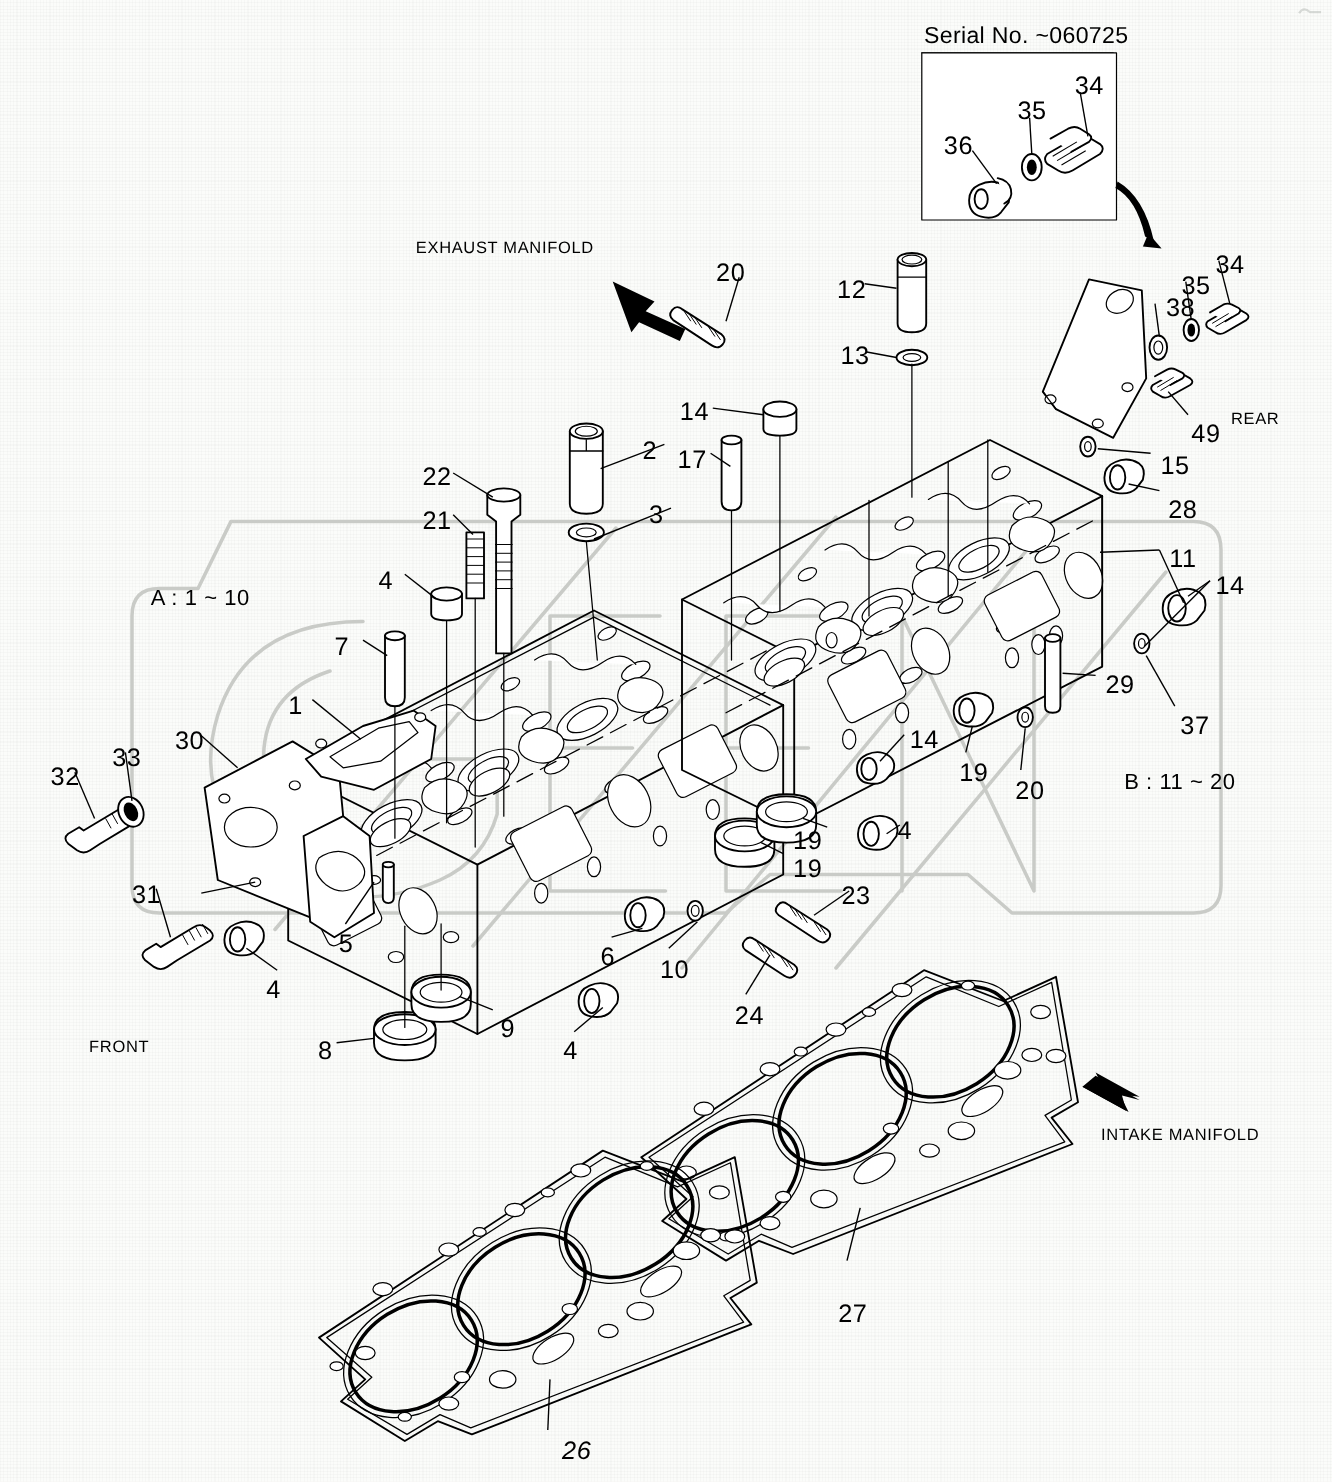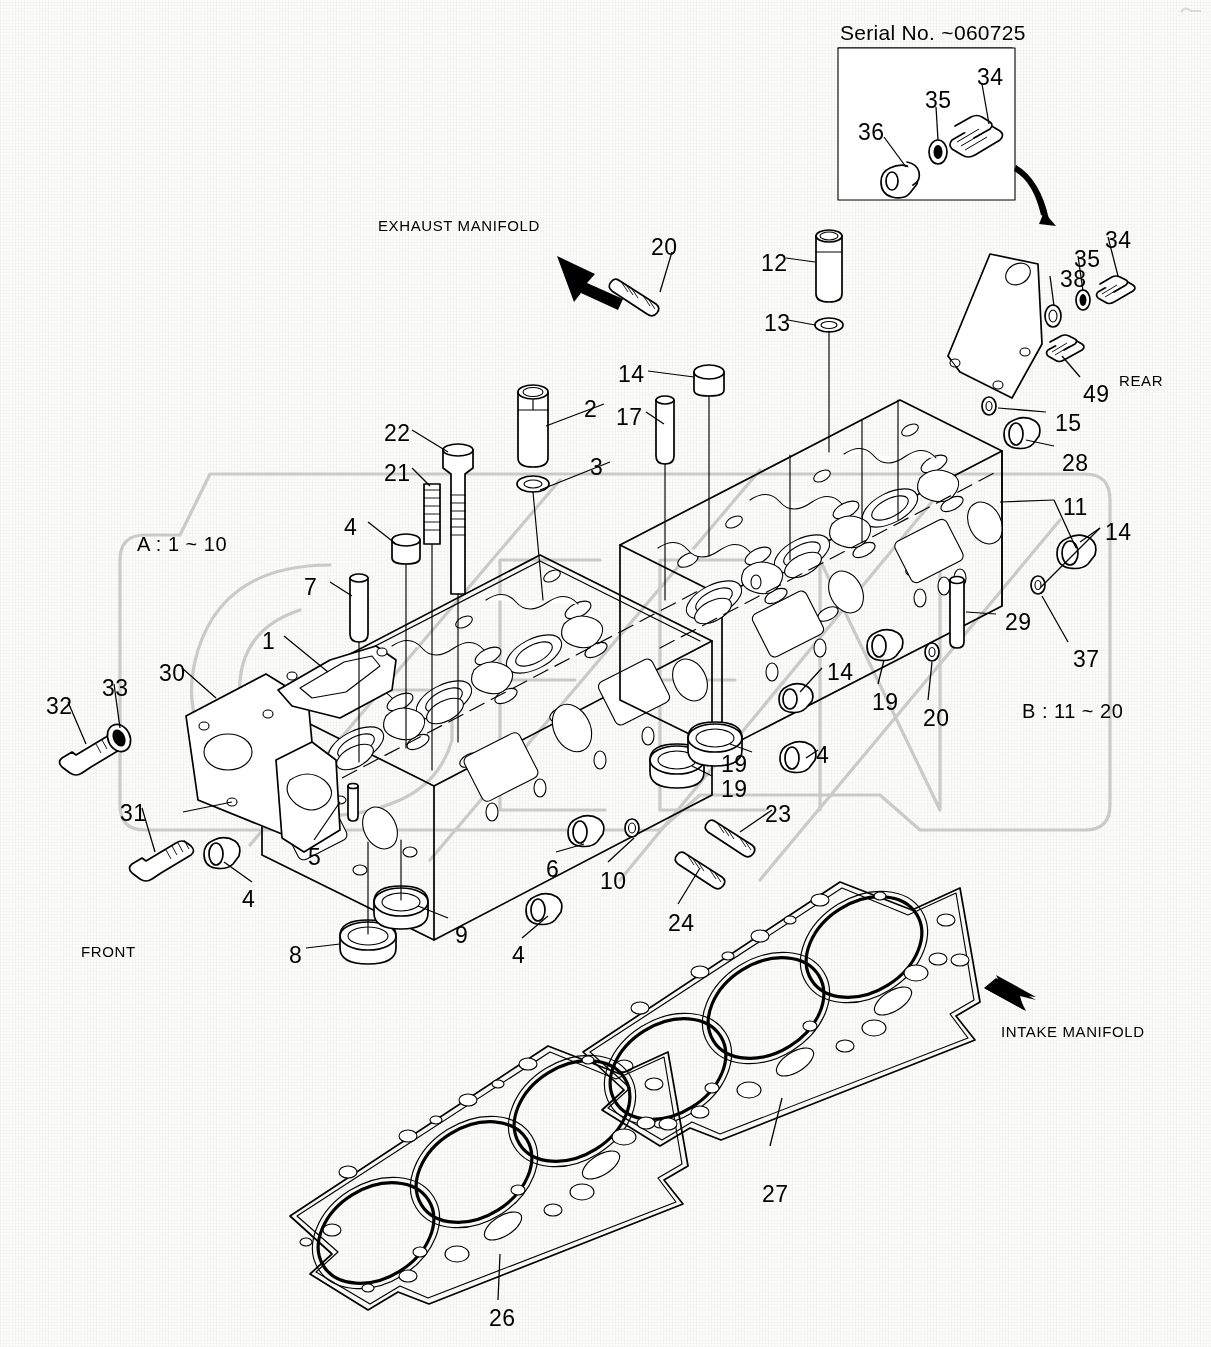--- a/index.html
+++ b/index.html
@@ -704,19 +704,19 @@
       <div class="lbl num" style="left: 1073px; top: 648px;">37</div>
       <div class="lbl num" style="left: 1105px; top: 521px;">14</div>
       <div class="lbl num" style="left: 1063px; top: 496px;">11</div>
       <div class="lbl num" style="left: 1062px; top: 452px;">28</div>
       <div class="lbl num" style="left: 1055px; top: 412px;">15</div>
       <div class="lbl num" style="left: 1083px; top: 383px;">49</div>
       <div class="lbl num" style="left: 1060px; top: 268px;">38</div>
       <div class="lbl num" style="left: 1074px; top: 248px;">35</div>
       <div class="lbl num" style="left: 1105px; top: 229px;">34</div>
       <div class="lbl num" style="left: 762px; top: 1153px; margin-top: 30px;">27</div>
-      <div class="lbl num" style="left: 489px; top: 1307px;">26</div>
+      <div class="lbl num" style="left: 511px; top: 1307px; font-style: italic;">26</div>
     </div>
 
   <svg class="corner-mark" viewBox="0 0 26 12">
     <path d="M2,8 q3,-5 7,-3 l3,2 l10,0" stroke="#9aa09a" stroke-width="2" fill="none"></path>
   </svg>
 </div>
 
 </body></html>

